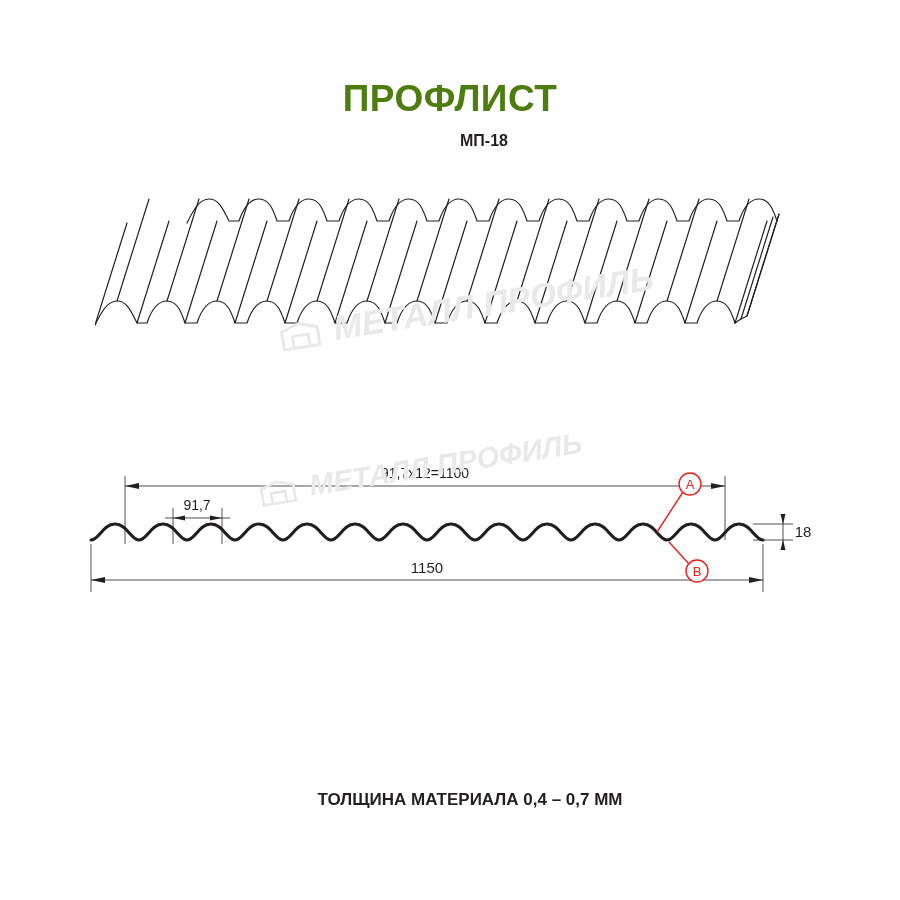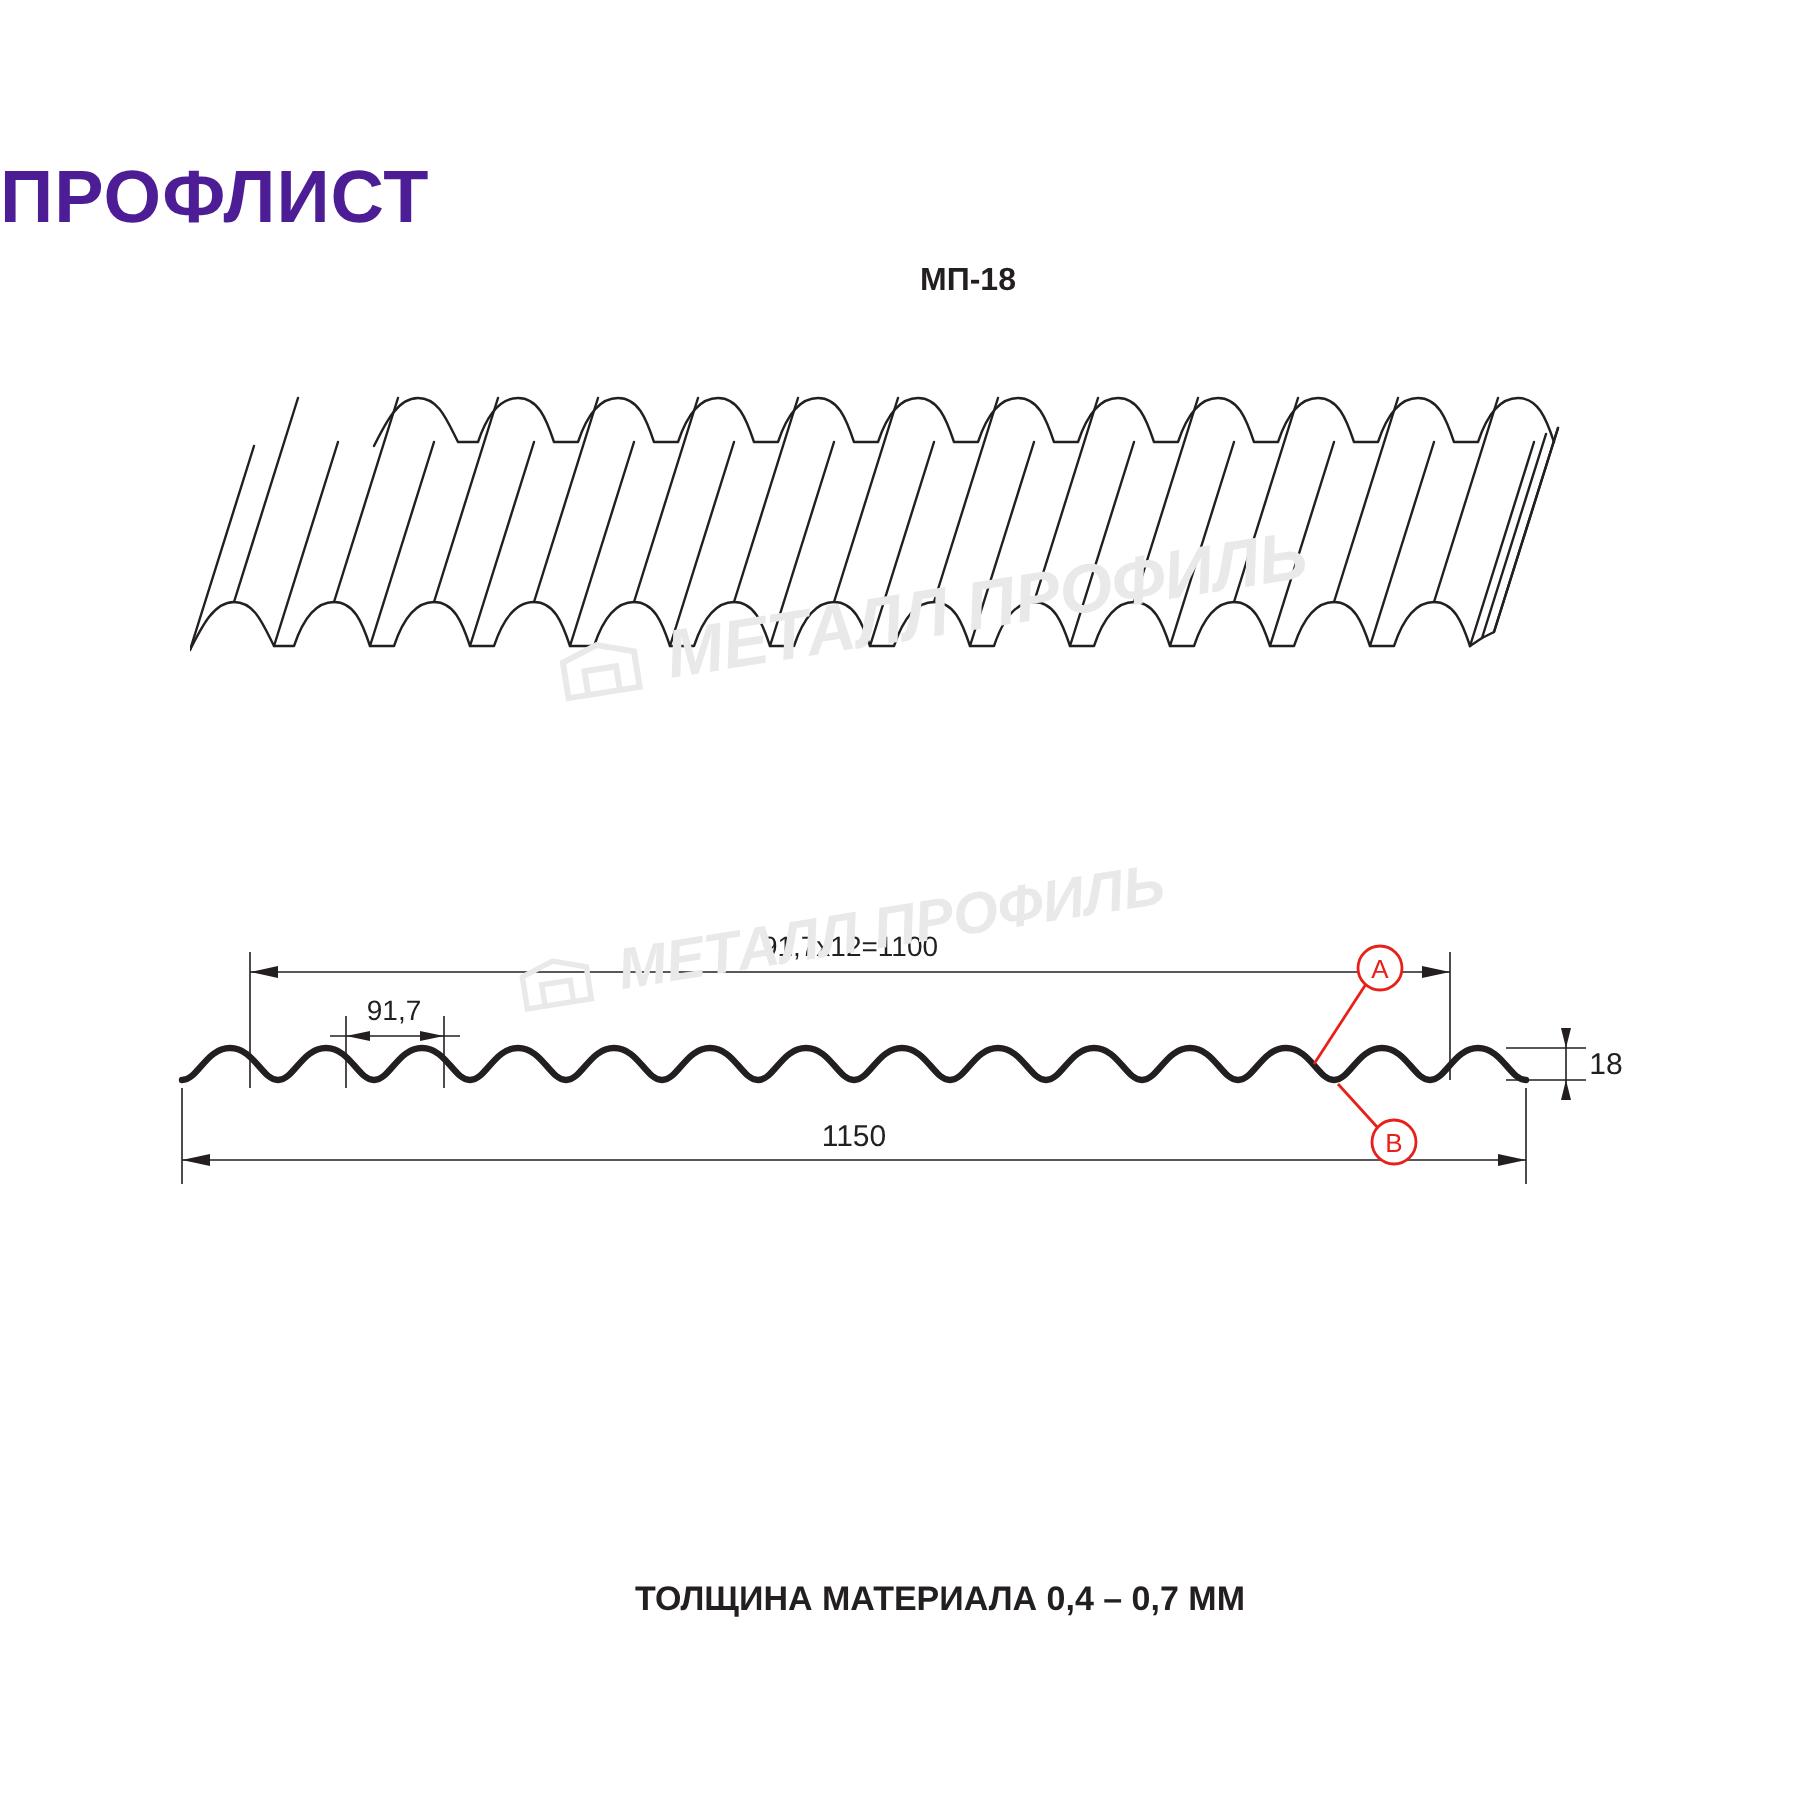--- a/index.html
+++ b/index.html
@@ -18,25 +18,25 @@
   .page {
     position: relative;
     width: 900px;
     height: 900px;
   }
   .title {
     position: absolute;
     top: 78px;
     left: 0;
     width: 900px;
-    text-align: left;
+    text-align: center;
     font-size: 37px;
     font-weight: bold;
     letter-spacing: 0.5px;
-    color: #4c1d95;
+    color: #4d7c0f;
   }
   .subtitle {
     position: absolute;
     top: 132px;
     left: 0;
     width: 900px;
     text-align: center;
     font-size: 16px;
     font-weight: bold;
     color: #231f20;

